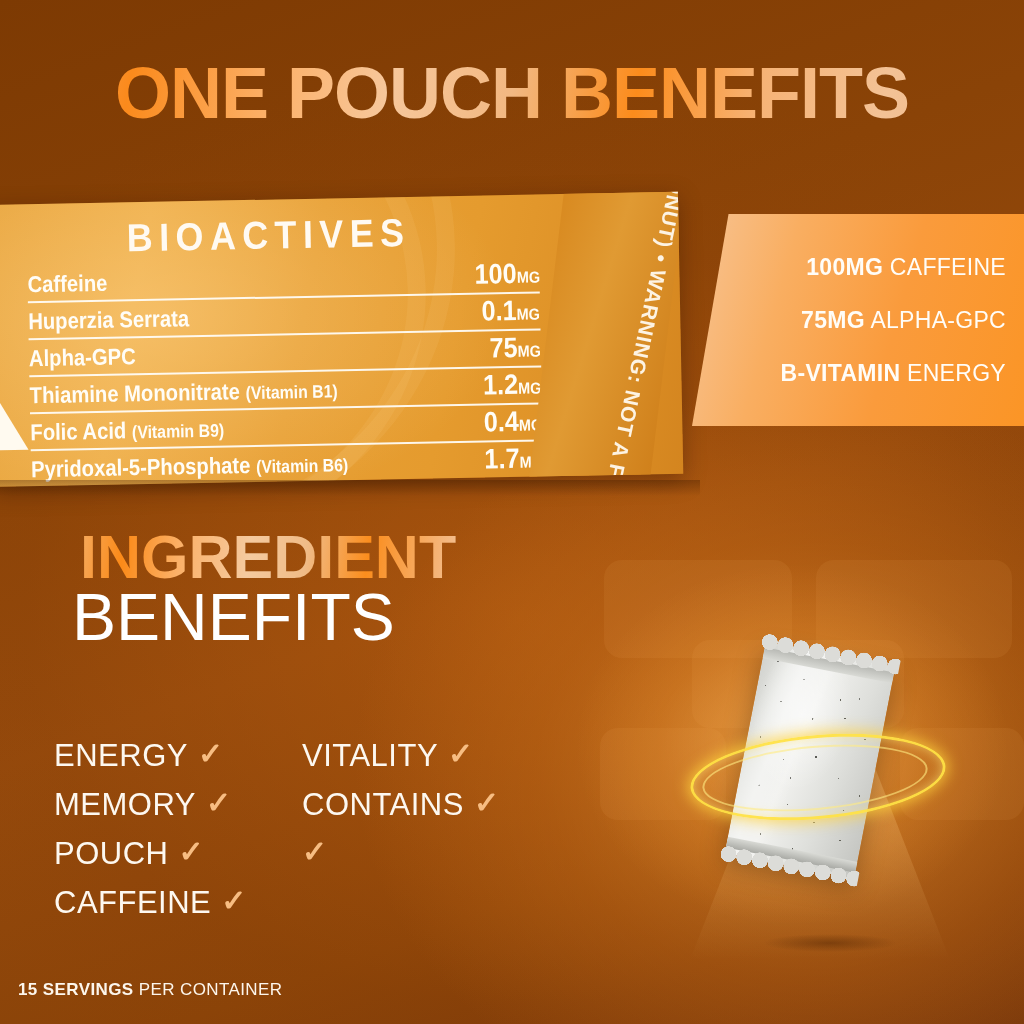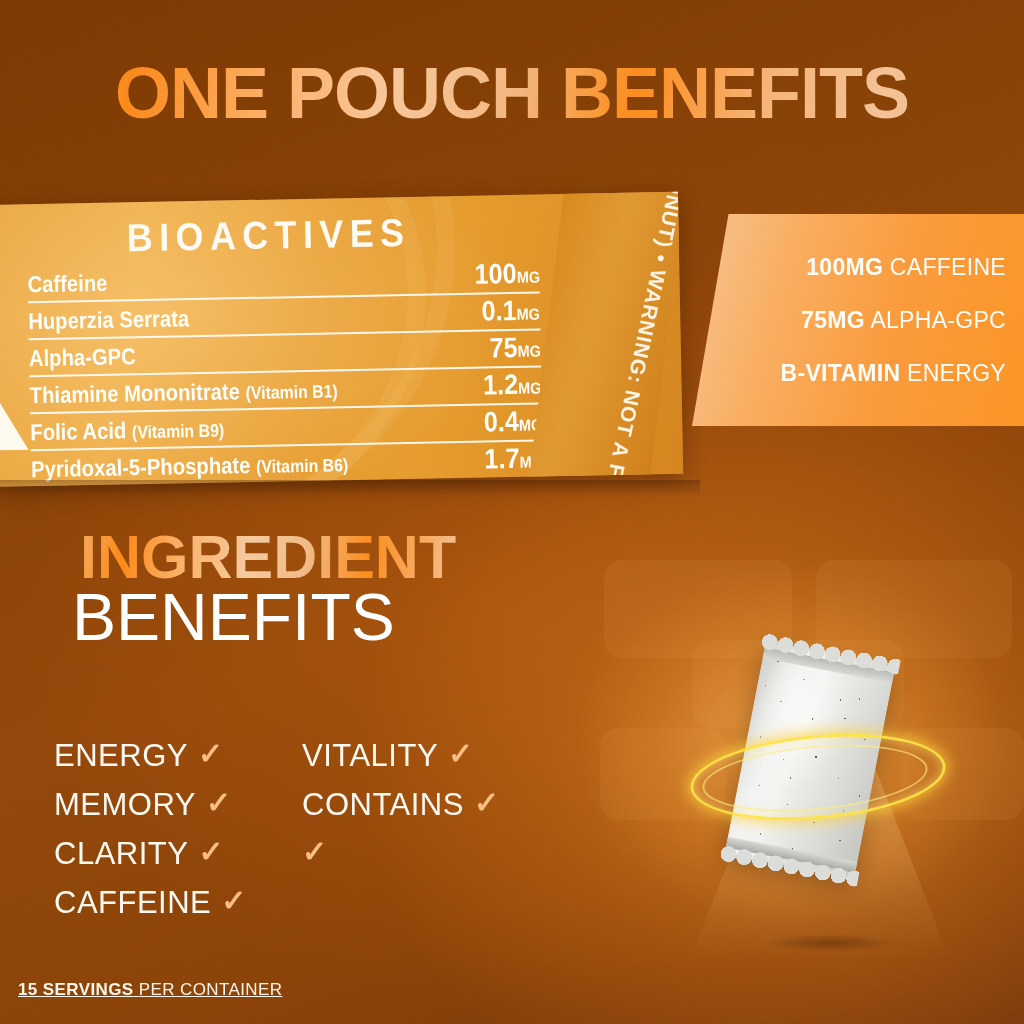--- a/index.html
+++ b/index.html
@@ -229,21 +229,21 @@
     position:absolute;left:702px;top:746px;width:222px;height:60px;
     border-radius:50%;
     border:2px solid rgba(255,235,130,.6);
     transform:rotate(-5deg);
     pointer-events:none;
   }
 
   
   #footer{
     position:absolute;left:18px;bottom:24px;
-    color:#fdf6ec;font-size:17px;letter-spacing:.4px;white-space:nowrap;text-decoration:underline;
+    color:#fdf6ec;font-size:17px;letter-spacing:.4px;white-space:nowrap;
   }
   #footer .bold{font-weight:bold;}
 </style>
 </head>
 <body>
 
 <div id="stage">
 
   <div class="wm" style="left:604px;top:560px;width:188px;height:98px;"></div>
   <div class="wm" style="left:816px;top:560px;width:196px;height:98px;"></div>
@@ -319,21 +319,21 @@
     <div class="bcol" id="bcol-left">
       <div class="bitem">
         <span class="blabel">ENERGY</span>
         <span class="bcheck">✓</span>
       </div>
       <div class="bitem">
         <span class="blabel">MEMORY</span>
         <span class="bcheck">✓</span>
       </div>
       <div class="bitem">
-        <span class="blabel">CLARITY</span>
+        <span class="blabel">POUCH</span>
         <span class="bcheck">✓</span>
       </div>
       <div class="bitem">
         <span class="blabel">CAFFEINE</span>
         <span class="bcheck">✓</span>
       </div>
     </div>
     <div class="bcol" id="bcol-right">
       <div class="bitem">
         <span class="blabel">VITALITY</span>

